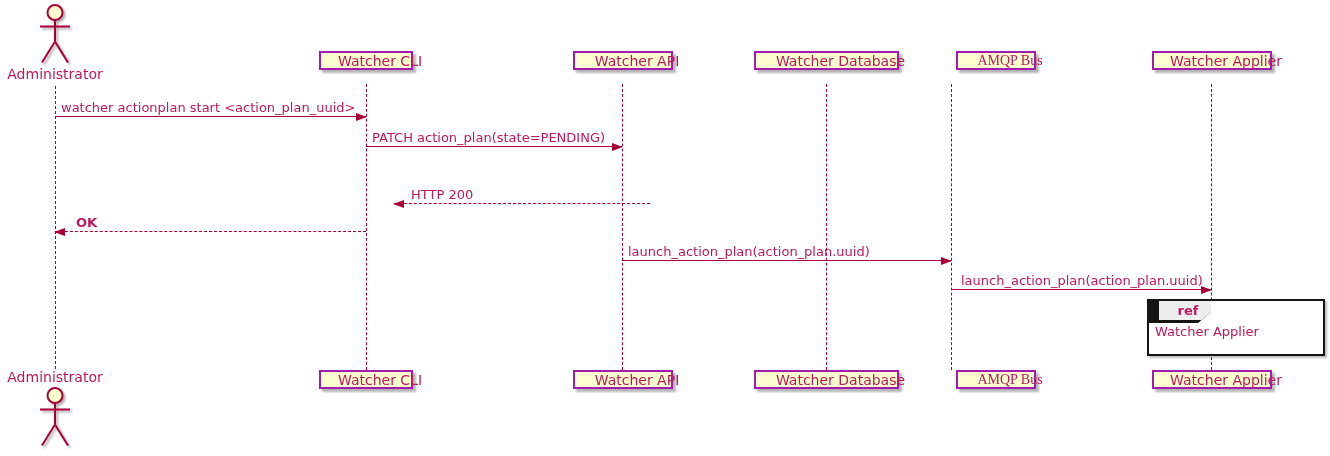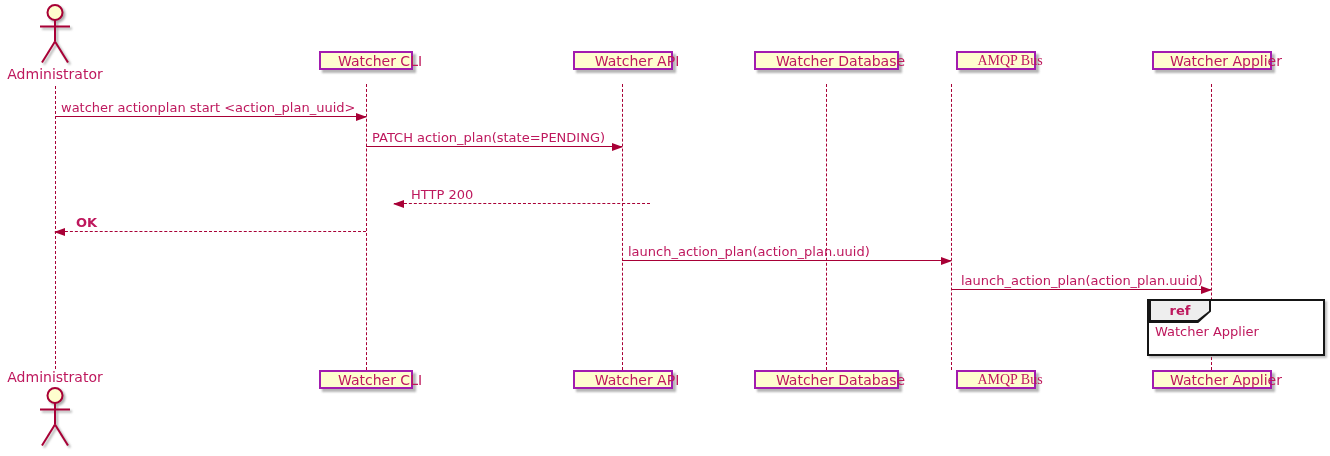--- a/index.html
+++ b/index.html
@@ -41,21 +41,21 @@
   
   .actor-figure{position:absolute;left:35px;width:40px;height:63px;filter:drop-shadow(2px 2px 1px rgba(90,90,90,.5));}
   .actor-label{position:absolute;left:0;width:110px;text-align:center;font-size:14px;}
   
   .ref-box{
     position:absolute;left:1147px;top:299px;width:178px;height:57px;
     background:#fff;border:2px solid #151515;box-sizing:border-box;box-shadow:2px 2px 2px rgba(90,90,90,.4);
   }
   .ref-tab-outer{position:absolute;left:-2px;top:-2px;width:64px;height:24px;background:#151515;
     -webkit-clip-path:polygon(0 0,100% 0,100% 52%,80% 100%,0 100%);clip-path:polygon(0 0,100% 0,100% 52%,80% 100%,0 100%);}
-  .ref-tab-inner{position:absolute;left:4px;top:2px;width:58px;height:19px;background:#EEEEEE;
+  .ref-tab-inner{position:absolute;left:12px;top:2px;width:58px;height:19px;background:#EEEEEE;
     display:flex;align-items:center;justify-content:center;font-weight:bold;font-size:13px;
     -webkit-clip-path:polygon(0 0,100% 0,100% 52%,80% 100%,0 100%);clip-path:polygon(0 0,100% 0,100% 52%,80% 100%,0 100%);}
   .ref-body{position:absolute;left:6px;top:23px;font-size:13px;line-height:16px;white-space:nowrap;}
 </style>
 </head>
 <body>
 
 <div id="canvas">
 
   <svg class="actor-figure" style="top:3px;" viewBox="0 0 40 62">

